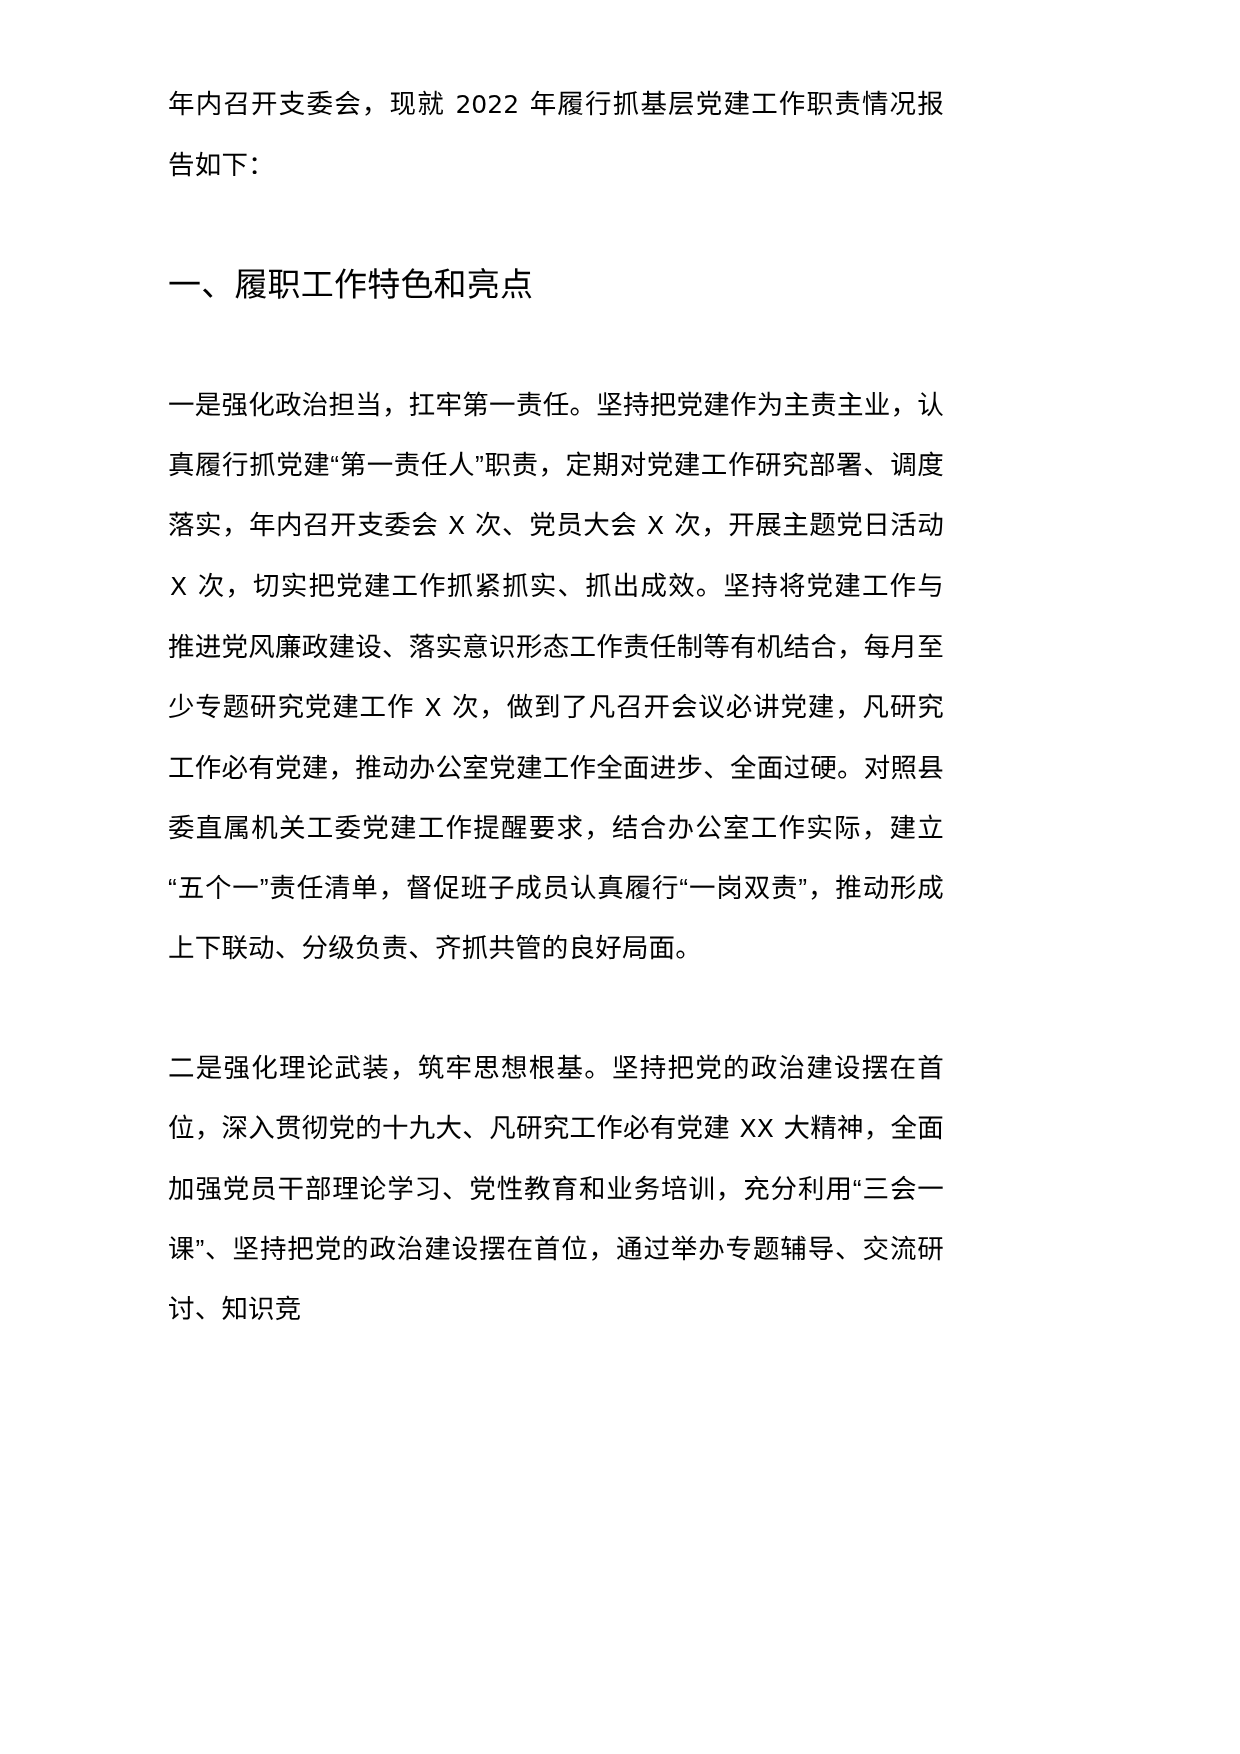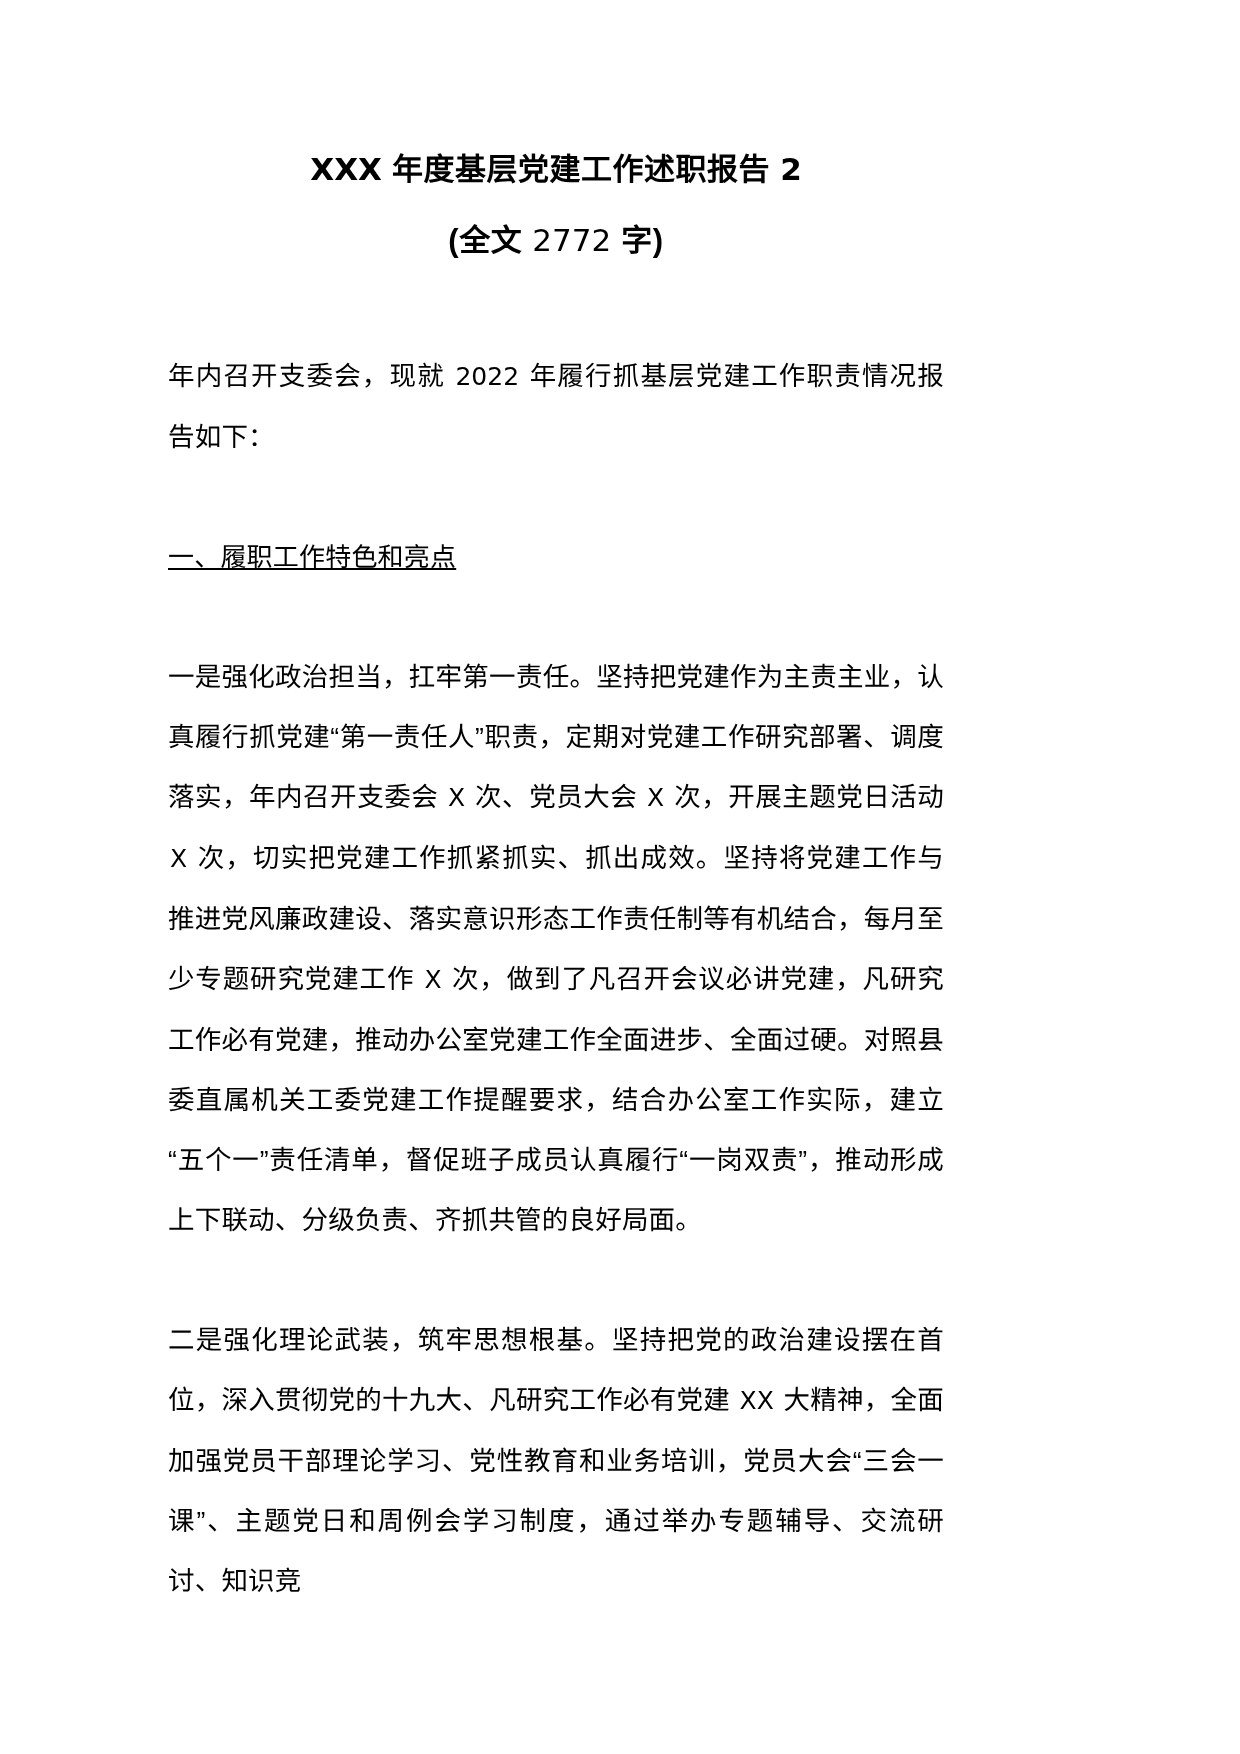--- a/index.html
+++ b/index.html
@@ -83,44 +83,39 @@
 
   p.para .lat {
     font-weight: 400;
     font-size: 25px;
     padding: 0 2px;
     margin-top: 40px;
   }
 
   .heading {
     margin: 0;
-    font-size: 26px;
+    font-size: 33px;
     line-height: 60px;
     font-weight: 400;
     letter-spacing: 0.2px;
-    text-decoration: underline;
   }
 </style>
 </head>
 <body>
 
 <div class="page">
   <div class="content">
 
-    <div class="title-block">
-      <div class="doc-title"><span class="lat">XXX</span><span> 年度基层党建工作述职报告 </span><span class="lat">2</span></div>
-      <div class="doc-subtitle"><span>(全文 </span><span class="lat">2772</span><span> 字)</span></div>
-    </div>
 
     <div class="body-block">
 
       <p class="para"><span>年内召开支委会，现就 </span><span class="lat">2022</span><span> 年履行抓基层党建工作职责情况报告如下：</span></p>
 
       <p class="heading" style="margin-top:60px;">一、履职工作特色和亮点</p>
 
       <p class="para" style="margin-top:60px;"><span>一是强化政治担当，扛牢第一责任。坚持把党建作为主责主业，认真履行抓党建“第一责任人”职责，定期对党建工作研究部署、调度落实，年内召开支委会 </span><span class="lat">X</span><span> 次、党员大会 </span><span class="lat">X</span><span> 次，开展主题党日活动 </span><span class="lat">X</span><span> 次，切实把党建工作抓紧抓实、抓出成效。坚持将党建工作与推进党风廉政建设、落实意识形态工作责任制等有机结合，每月至少专题研究党建工作 </span><span class="lat">X</span><span> 次，做到了凡召开会议必讲党建，凡研究工作必有党建，推动办公室党建工作全面进步、全面过硬。对照县委直属机关工委党建工作提醒要求，结合办公室工作实际，建立“五个一”责任清单，督促班子成员认真履行“一岗双责”，推动形成上下联动、分级负责、齐抓共管的良好局面。</span></p>
 
-      <p class="para"><span>二是强化理论武装，筑牢思想根基。坚持把党的政治建设摆在首位，深入贯彻党的十九大、凡研究工作必有党建 </span><span class="lat">XX</span><span> 大精神，全面加强党员干部理论学习、党性教育和业务培训，党员大会“三会一课”、主题党日和周例会学习制度，通过举办专题辅导、交流研讨、知识竞</span></p>
+      <p class="para"><span>二是强化理论武装，筑牢思想根基。坚持把党的政治建设摆在首位，深入贯彻党的十九大、凡研究工作必有党建 </span><span class="lat">XX</span><span> 大精神，全面加强党员干部理论学习、党性教育和业务培训，充分利用“三会一课”、坚持把党的政治建设摆在首位，通过举办专题辅导、交流研讨、知识竞</span></p>
 
     </div>
 
   </div>
 </div>
 
 </body></html>

